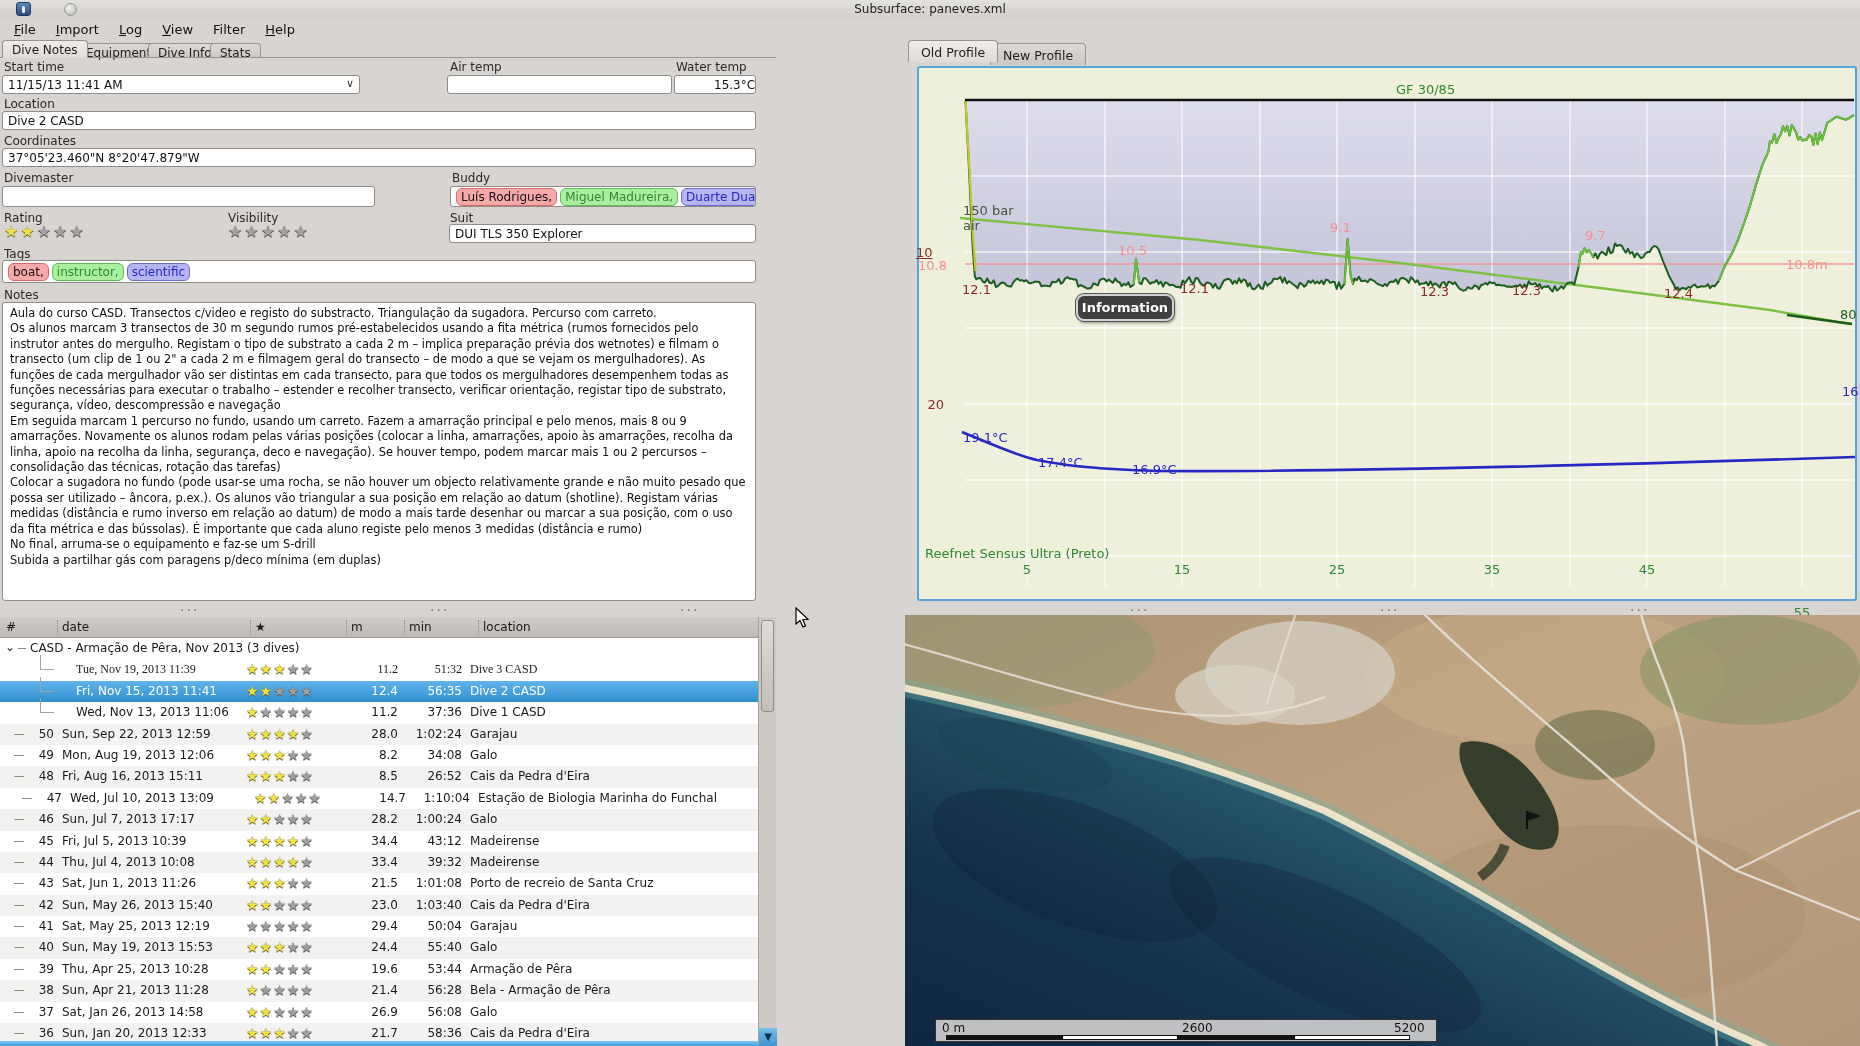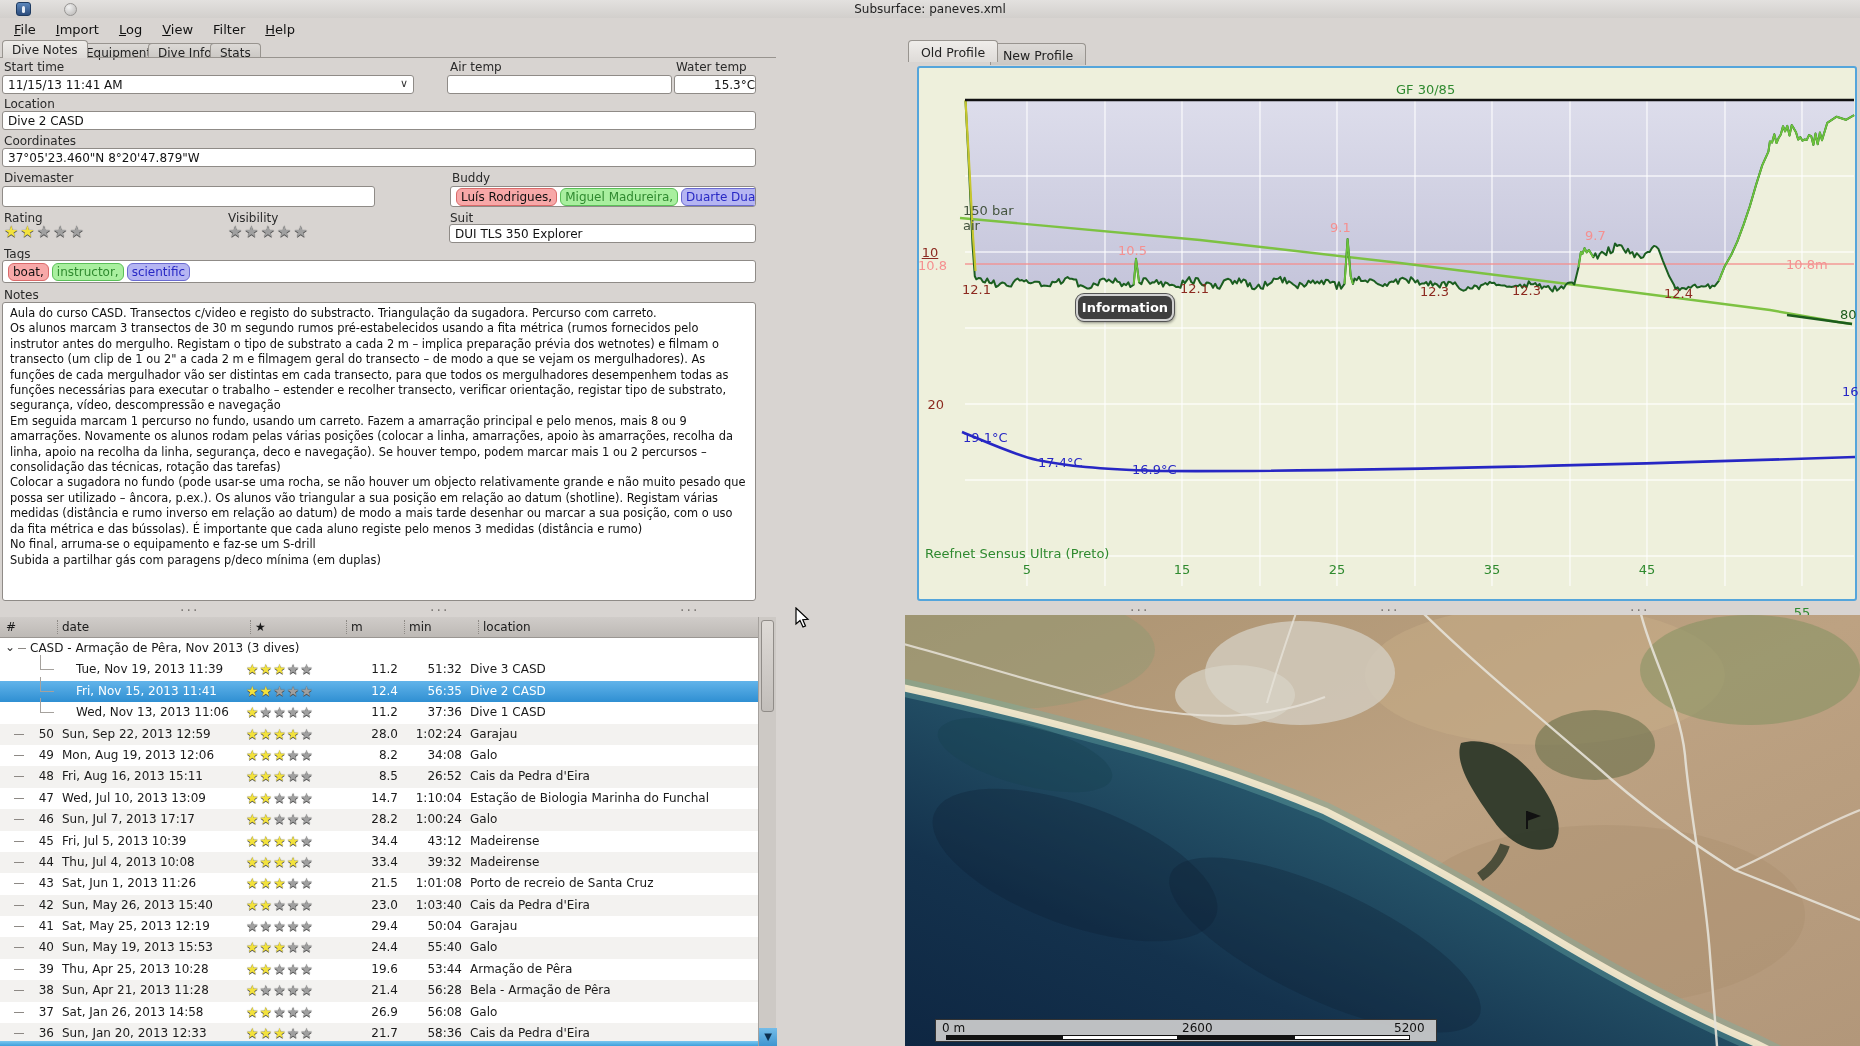--- a/index.html
+++ b/index.html
@@ -124,21 +124,21 @@
   <div id="left-tabs">
       <div class="tab active" style="left: 2px;">Dive Notes</div>
       <div class="tab" style="left: 76px;">Equipment</div>
       <div class="tab" style="left: 148px;">Dive Info</div>
       <div class="tab" style="left: 210px;">Stats</div>
     </div>
   <div id="left-tabline"></div>
 
   <div id="form">
     <div class="flabel" style="left:4px; top:60px;">Start time</div>
-    <div class="field" style="left:2px; top:75px; width:412px; height:19px;">
+    <div class="field" style="left:2px; top:75px; width:358px; height:19px;">
       <span>11/15/13 11:41 AM</span>
       <span class="combo-arrow">∨</span>
     </div>
     <div class="flabel" style="left:450px; top:60px;">Air temp</div>
     <div class="field" style="left:447px; top:75px; width:225px; height:19px;"></div>
     <div class="flabel" style="left:676px; top:60px;">Water temp</div>
     <div class="field" style="left:674px; top:75px; width:82px; height:19px;padding-left:39px;">15.3°C</div>
 
     <div class="flabel" style="left:4px; top:97px;">Location</div>
     <div class="field" style="left:2px; top:111px; width:754px; height:19px;">Dive 2 CASD</div>
@@ -185,21 +185,21 @@
         <span class="hcell sep" style="left: 346px;">m</span>
         <span class="hcell sep" style="left: 404px;">min</span>
         <span class="hcell sep" style="left: 478px;">location</span>
       </div>
     <div id="list-body">
         <div class="trow">
           <span class="expander">⌄</span>
           <span class="tdash"></span>
           <span class="ttitle">CASD - Armação de Pêra, Nov 2013 (3 dives)</span>
         </div>
-        <div class="lrow child" style="background: rgb(255, 255, 255);">
+        <div class="lrow child" style="background: rgb(255, 255, 255); font-family: Liberation Serif, serif;">
           <span class="tree"></span>
           <span class="c-num"></span>
           <span class="c-date">Tue, Nov 19, 2013 11:39</span>
           <span class="c-stars"><span class="st on" style="font-size: 14px;">★</span><span class="st on" style="font-size: 14px;">★</span><span class="st on" style="font-size: 14px;">★</span><span class="st" style="font-size: 14px;">★</span><span class="st" style="font-size: 14px;">★</span></span>
           <span class="c-depth">11.2</span>
           <span class="c-dur">51:32</span>
           <span class="c-loc">Dive 3 CASD</span>
         </div>
         <div class="lrow child sel">
           <span class="tree"></span>
@@ -239,21 +239,21 @@
         </div>
         <div class="lrow" style="background: rgb(243, 242, 240);">
           <span class="dash"></span>
           <span class="c-num">48</span>
           <span class="c-date">Fri, Aug 16, 2013 15:11</span>
           <span class="c-stars"><span class="st on" style="font-size: 14px;">★</span><span class="st on" style="font-size: 14px;">★</span><span class="st on" style="font-size: 14px;">★</span><span class="st" style="font-size: 14px;">★</span><span class="st" style="font-size: 14px;">★</span></span>
           <span class="c-depth">8.5</span>
           <span class="c-dur">26:52</span>
           <span class="c-loc">Cais da Pedra d'Eira</span>
         </div>
-        <div class="lrow alt" style="background: rgb(255, 255, 255);">
+        <div class="lrow alt" style="background: rgb(255, 255, 255); margin-left: 8px;">
           <span class="dash"></span>
           <span class="c-num">47</span>
           <span class="c-date">Wed, Jul 10, 2013 13:09</span>
           <span class="c-stars"><span class="st on" style="font-size: 14px;">★</span><span class="st on" style="font-size: 14px;">★</span><span class="st" style="font-size: 14px;">★</span><span class="st" style="font-size: 14px;">★</span><span class="st" style="font-size: 14px;">★</span></span>
           <span class="c-depth">14.7</span>
           <span class="c-dur">1:10:04</span>
           <span class="c-loc">Estação de Biologia Marinha do Funchal</span>
         </div>
         <div class="lrow" style="background: rgb(243, 242, 240);">
           <span class="dash"></span>
@@ -407,21 +407,21 @@
     </svg>
   <div id="chart-labels">
       <div class="chlab green" style="left: 1396px; top: 82px;">GF 30/85</div>
       <div class="chlab graygreen" style="left: 963px; top: 203px;">150 bar</div>
       <div class="chlab graygreen" style="left: 963px; top: 218px;">air</div>
       <div class="chlab dkgreen" style="left: 1840px; top: 307px;">80</div>
       <div class="chlab pink" style="left: 1786px; top: 257px;">10.8m</div>
       <div class="chlab pink" style="left: 918px; top: 258px;">10.8</div>
       <div class="chlab green" style="left: 925px; top: 546px;">Reefnet Sensus Ultra (Preto)</div>
       <div class="chlab blue" style="left: 1842px; top: 384px;">16</div>
-      <div class="chlab maroon" style="left: 916px; top: 245px; width: 28px; text-align: center; text-decoration: underline;">10</div>
+      <div class="chlab maroon" style="left: 916px; top: 245px; width: 28px; text-align: left; text-decoration: underline;">10</div>
       <div class="chlab maroon" style="left: 916px; top: 397px; width: 28px; text-align: right;">20</div>
       <div class="chlab green" style="left: 1017px; top: 562px; width: 20px; text-align: center;">5</div>
       <div class="chlab green" style="left: 1172px; top: 562px; width: 20px; text-align: center;">15</div>
       <div class="chlab green" style="left: 1327px; top: 562px; width: 20px; text-align: center;">25</div>
       <div class="chlab green" style="left: 1482px; top: 562px; width: 20px; text-align: center;">35</div>
       <div class="chlab green" style="left: 1637px; top: 562px; width: 20px; text-align: center;">45</div>
       <div class="chlab green" style="left: 1792px; top: 562px; width: 20px; text-align: center; margin-top: 43px;">55</div>
       <div class="chlab maroon" style="left: 962px; top: 282px;">12.1</div>
       <div class="chlab maroon" style="left: 1180px; top: 281px;">12.1</div>
       <div class="chlab maroon" style="left: 1420px; top: 284px;">12.3</div>

